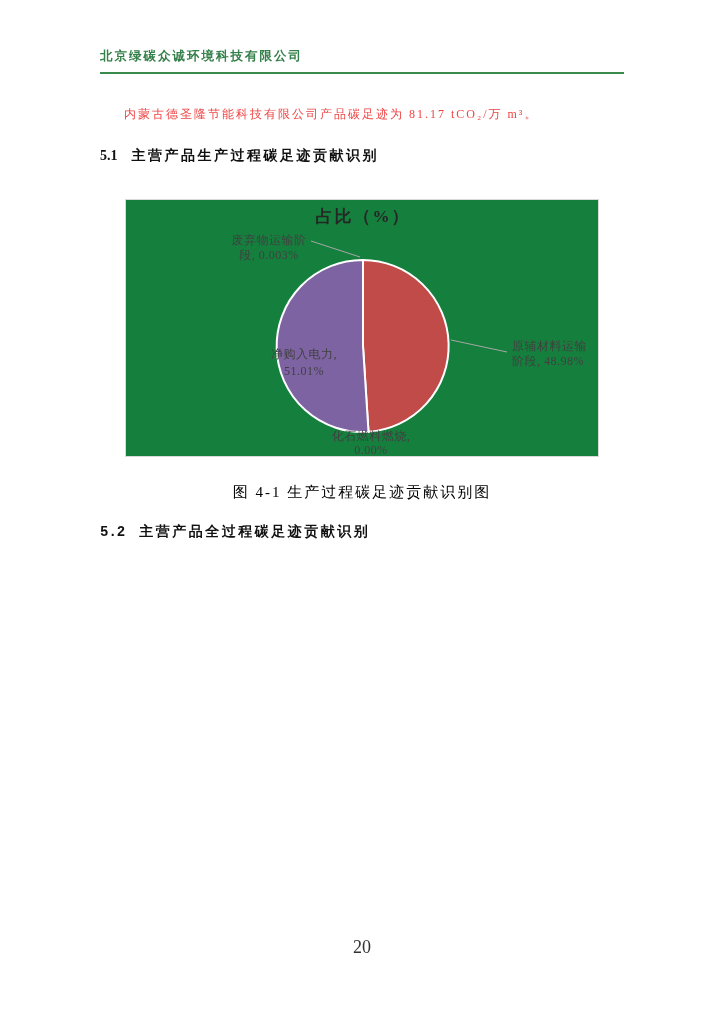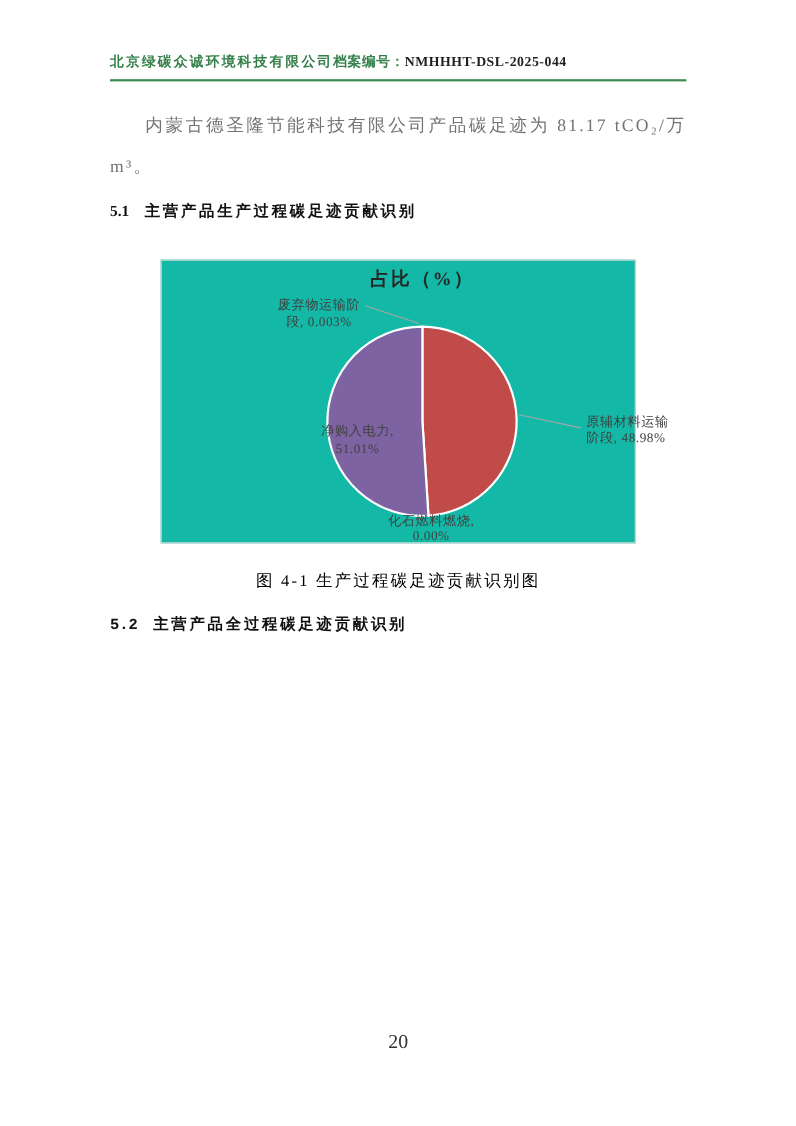--- a/index.html
+++ b/index.html
@@ -10,57 +10,58 @@
     height: 1024px;
     background: #ffffff;
     padding: 0 100px;
     font-family: "Liberation Serif", "DejaVu Serif", serif;
     color: #1b1b1b;
     overflow: hidden;
   }
   .header {
     margin-top: 48px;
     display: flex;
+    justify-content: space-between;
     align-items: baseline;
     padding-bottom: 7px;
     border-bottom: 2px solid #3a8a4c;
     font-size: 12.5px;
     font-weight: bold;
   }
   .header .company { color: #35804a; letter-spacing: 2px; }
   .header .archive { color: #35804a; letter-spacing: 0.5px; }
   .header .archive .code { color: #1f1f1f; }
   p.body-text {
-    font-size: 16px;
+    font-size: 12px;
     line-height: 37px;
     text-align: justify;
     text-justify: inter-character;
     letter-spacing: 2px;
     text-indent: 2em;
-    color: #737373;
+    color: #ef4444;
   }
   .intro { margin-top: 22px; }
   h2.section-heading {
     margin-top: 10px;
     font-size: 14px;
     font-weight: bold;
     line-height: 26px;
     letter-spacing: 2.5px;
     color: #111111;
   }
   h2.section-heading .sec-num { letter-spacing: 0; margin-right: 14px; }
   h2.sec2 { margin-top: 16px; font-family: Liberation Mono, monospace; }
   .para-51 { margin-top: 10px; }
   .para-52 { margin-top: 14px; }
   figure.chart-box {
     margin: 30px auto 0 auto;
-    width: 432px;
+    width: 474px;
     height: 258px;
     border: 1px solid #d9d9d9;
-    background: #14b8a6;
+    background: #15803d;
   }
   .chart-title-text {
     font-family: "Liberation Serif", "DejaVu Serif", serif;
     font-size: 17px;
     font-weight: bold;
     letter-spacing: 2px;
     fill: #262626;
   }
   .chart-label {
     font-family: "Liberation Serif", "DejaVu Serif", serif;
@@ -86,21 +87,20 @@
     color: #333333;
   }
 </style>
 </head>
 <body>
 
 <div class="page">
 
   <div class="header">
     <span class="company">北京绿碳众诚环境科技有限公司</span>
-    <span class="archive"><span>档案编号：</span><span class="code">NMHHHT-DSL-2025-044</span></span>
   </div>
 
   <p class="body-text intro">内蒙古德圣隆节能科技有限公司产品碳足迹为 81.17 tCO₂/万 m³。</p>
 
   <h2 class="section-heading"><span class="sec-num">5.1</span><span>主营产品生产过程碳足迹贡献识别</span></h2>
 
 
   <figure class="chart-box">
     <svg width="472" height="256" viewBox="0 0 472 256">
       <text class="chart-title-text" x="237" y="22" text-anchor="middle">占比（%）</text>

